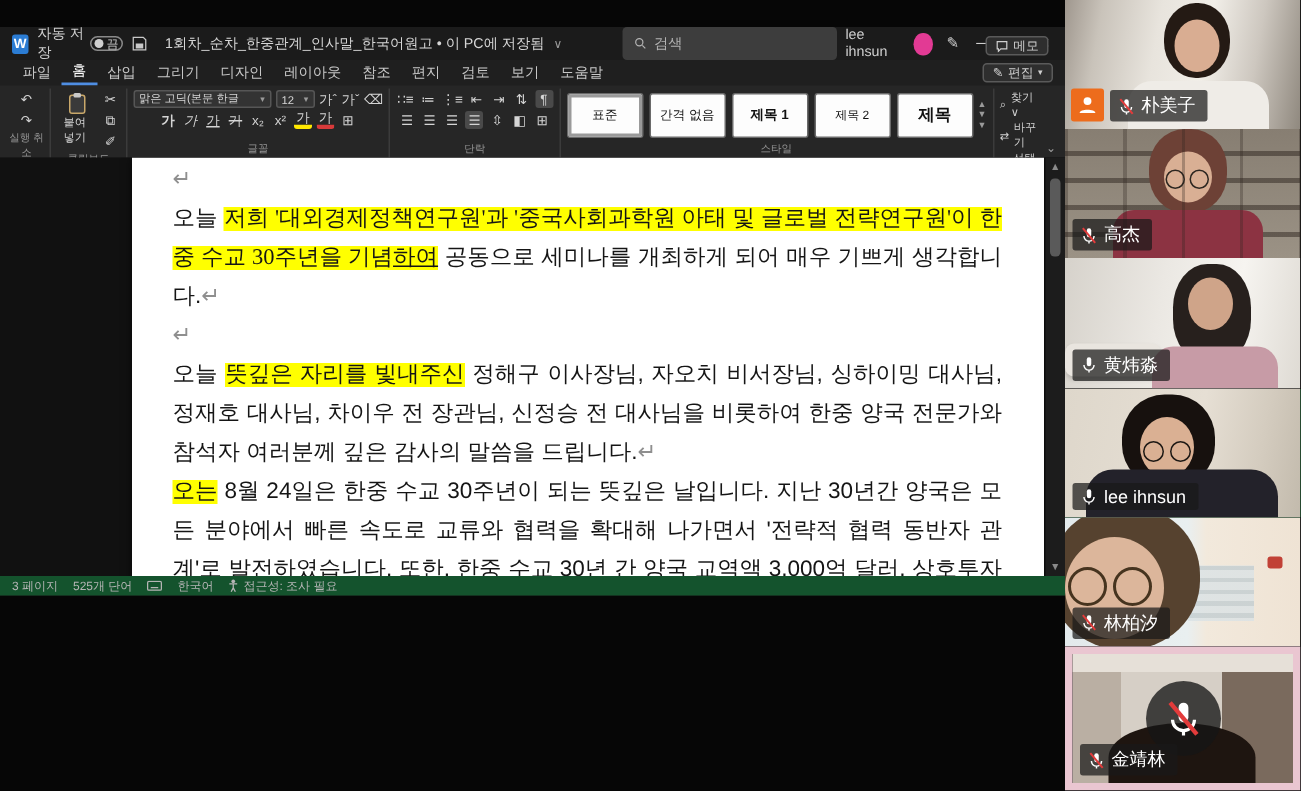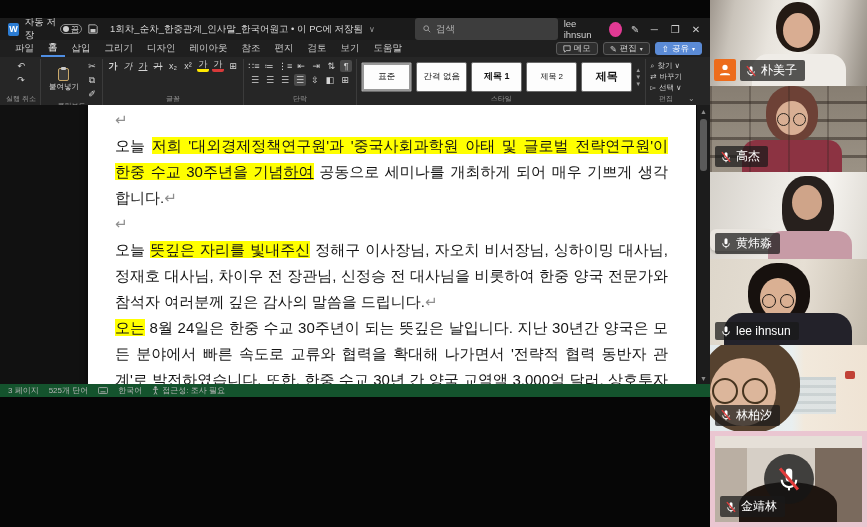--- a/index.html
+++ b/index.html
@@ -25,21 +25,21 @@
   .tb-right { margin-left:auto; display:flex; align-items:center; gap:9px; }
   .avatar-circle { width:15px; height:15px; border-radius:50%; background:var(--c-avatar_pink,#e23a94); }
   .pen-ic { color:#cfcfcf; font-size:10px; }
   .winbtn { color:#cfcfcf; font-size:10px; width:14px; text-align:center; }
 
   
   .menurow { height:17px; display:flex; align-items:center; padding:0 8px; gap:0; background:#1f1f1f; font-size:9.5px; color:#c8c8c8; }
   .menu-tabs { display:flex; align-items:center; }
   .mtab { padding:1px 7px; cursor:default; }
   .mtab.sel { color:#fff; border-bottom:2px solid #4f8ee3; }
-  .mr-right { margin-left:auto; display:flex; gap:5px; align-items:center; }
+  .mr-right { margin-left:auto; display:flex; gap:5px; align-items:center;flex-direction:column; }
   .mini-btn { height:13px; display:flex; align-items:center; gap:3px; padding:0 6px; border:1px solid #5a5a5a; border-radius:3px; font-size:8.5px; color:#d0d0d0; background:#2e2e2e; }
   .mini-btn.share { background:#5b8bd6; border-color:#5b8bd6; color:#fff; }
 
   
   .ribbon { height:48px; background:#262626; display:flex; align-items:stretch; padding:2px 2px 0 2px; font-size:8px; color:#c9c9c9; }
   .rgroup { display:flex; flex-direction:column; border-right:1px solid #3b3b3b; padding:1px 4px 0 4px; }
   .rgroup-body { flex:1; display:flex; align-items:center; gap:3px; }
   .rgroup-label { text-align:center; font-size:7px; color:#969696; padding:1px 0 1px; }
   .ric { min-width:12px; height:12px; display:flex; align-items:center; justify-content:center; color:#d5d5d5; font-size:9px; border-radius:2px; }
   .ric.sel { background:#4a4a4a; }
@@ -63,21 +63,21 @@
   .gal-arrows { display:flex; flex-direction:column; gap:1px; color:#9a9a9a; font-size:6px; line-height:6px; }
   .edit-col { display:flex; flex-direction:column; gap:1px; font-size:7.5px; color:#d0d0d0; }
   .edit-item { display:flex; gap:3px; align-items:center; }
   .ribbon-chev { align-self:flex-end; color:#9a9a9a; font-size:8px; padding:0 4px 2px 2px; }
 
   
   .docarea { flex:1; position:relative; background:#111; overflow:hidden; }
   .page { position:absolute; left:88px; top:0; width:608px; height:110%; background:#fff; box-shadow:0 0 6px rgba(0,0,0,.6); }
   .page-inner { padding:2px 28px 0 27px; font-size:15px; line-height:26px; color:#151515; text-align:justify; font-family:"Liberation Sans","DejaVu Sans",sans-serif; }
   .doc-para { margin:0; }
-  .hl { background:var(--c-highlight,#ffff00); }
+  .hl { background:var(--c-highlight,#ffff00);font-family:Liberation Serif, serif; }
   .ulseg { text-decoration:underline; }
   .pmark { color:#8f8f8f; }
   .vscroll { position:absolute; right:0; top:0; width:13px; height:100%; background:#1c1c1c; display:flex; flex-direction:column; align-items:center; }
   .vs-arrow { color:#8a8a8a; font-size:7px; height:12px; display:flex; align-items:center; }
   .vs-thumb { width:7px; height:52px; background:#5a5a5a; border-radius:3px; margin-top:2px; }
   .vs-bottom { margin-top:auto; }
 
   
   .statusbar { height:13px; background:#14532d; display:flex; align-items:center; padding:0 8px; gap:10px; font-size:8px; color:#b5b5b5; }
   .sb-item { display:flex; align-items:center; gap:3px; white-space:nowrap; }
@@ -238,20 +238,33 @@
               <span class="ric">⧉</span>
               <span class="ric">✐</span>
             </div>
           </div>
           <div class="rgroup-label">클립보드</div>
         </div>
 
         <div class="rgroup">
           <div class="rgroup-body font-col">
             <div class="font-row">
+              <span class="combo" style="width:92px;">
+                  <span>맑은 고딕(본문 한글</span>
+                  <span class="car">▾</span>
+                </span>
+              <span class="combo" style="width:26px;">
+                  <span>12</span>
+                  <span class="car">▾</span>
+                </span>
+              <span class="ric">가ˆ</span>
+              <span class="ric">가ˇ</span>
+              <span class="ric">⌫</span>
+            </div>
+            <div class="font-row">
               <span class="ric ga b">가</span>
               <span class="ric ga i">가</span>
               <span class="ric ga u">가</span>
               <span class="ric ga s">가</span>
               <span class="ric">x₂</span>
               <span class="ric">x²</span>
               <span class="ric ga hlb">가</span>
               <span class="ric ga fcb">가</span>
               <span class="ric">⊞</span>
             </div>

